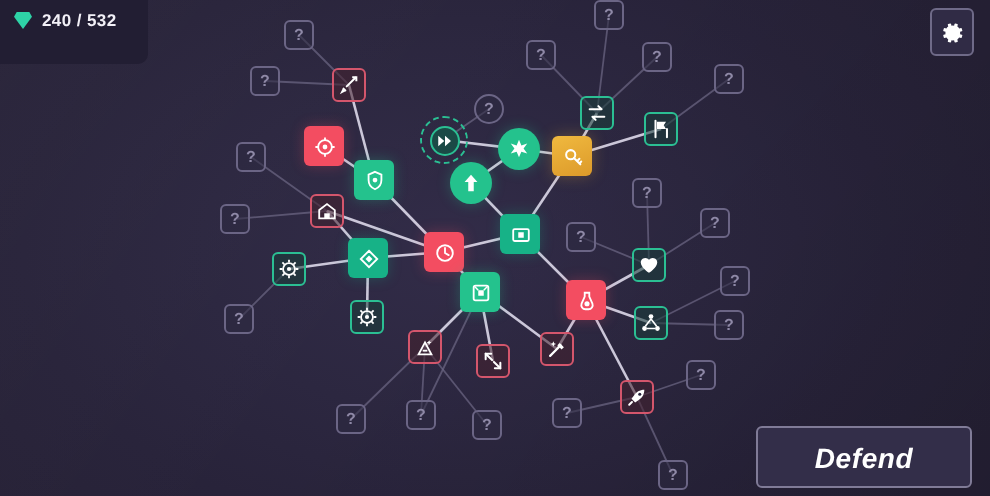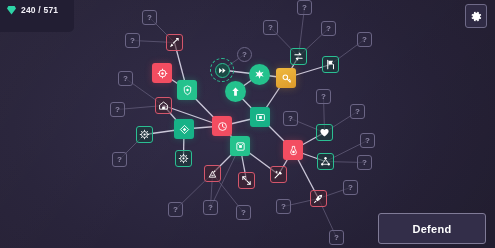--- a/index.html
+++ b/index.html
@@ -67,21 +67,21 @@
   .defend-btn {
     position: absolute; right: 9px; bottom: 4px;
     width: 108px; height: 31px;
     border: 1px solid #807b97;
     border-radius: 3px;
     background: #332e49;
     display: flex; align-items: center; justify-content: center;
     z-index: 30;
   }
   .defend-label {
-    color: #ffffff; font-size: 11px; font-weight: bold; letter-spacing: .3px;
+    color: #ffffff; font-size: 14px; font-weight: bold; letter-spacing: .3px; font-style: italic;
   }
 
   
   .node {
     position: absolute;
     display: flex; align-items: center; justify-content: center;
     z-index: 10;
   }
   .node svg { display: block; }
 
@@ -172,21 +172,21 @@
       <line x1="240" y1="146" x2="210.5" y2="207.5" stroke="#6c6684" stroke-width="0.9" stroke-opacity="0.72"></line>
       <line x1="212.5" y1="173.5" x2="243.5" y2="212.5" stroke="#6c6684" stroke-width="0.9" stroke-opacity="0.72"></line>
       <line x1="318.5" y1="198.5" x2="283.5" y2="206.5" stroke="#6c6684" stroke-width="0.9" stroke-opacity="0.72"></line>
       <line x1="318.5" y1="198.5" x2="350.5" y2="187.5" stroke="#6c6684" stroke-width="0.9" stroke-opacity="0.72"></line>
       <line x1="318.5" y1="198.5" x2="336.5" y2="237.5" stroke="#6c6684" stroke-width="0.9" stroke-opacity="0.72"></line>
     </svg>
 
   <div class="res-panel">
     <div class="res-row">
       <div class="gem"></div>
-      <span class="res-val">240 / 571</span>
+      <span class="res-val">240 / 532</span>
     </div>
   </div>
 
   <div class="settings-btn">
     <svg width="13" height="13" viewBox="0 0 24 24">
       <path fill="#ffffff" d="M12 8.2a3.8 3.8 0 1 0 0 7.6 3.8 3.8 0 0 0 0-7.6zm0 5.9a2.1 2.1 0 1 1 0-4.2 2.1 2.1 0 0 1 0 4.2z"></path>
       <path fill="#ffffff" d="M20.2 13.6l-1.7-.4a6.7 6.7 0 0 0 0-2.4l1.7-.4a.6.6 0 0 0 .4-.7l-.5-1.9a.6.6 0 0 0-.7-.4l-1.7.4a6.9 6.9 0 0 0-1.7-1.7l.4-1.7a.6.6 0 0 0-.4-.7l-1.9-.5a.6.6 0 0 0-.7.4l-.4 1.7a6.7 6.7 0 0 0-2.4 0l-.4-1.7a.6.6 0 0 0-.7-.4l-1.9.5a.6.6 0 0 0-.4.7l.4 1.7a6.9 6.9 0 0 0-1.7 1.7l-1.7-.4a.6.6 0 0 0-.7.4l-.5 1.9a.6.6 0 0 0 .4.7l1.7.4a6.7 6.7 0 0 0 0 2.4l-1.7.4a.6.6 0 0 0-.4.7l.5 1.9a.6.6 0 0 0 .7.4l1.7-.4a6.9 6.9 0 0 0 1.7 1.7l-.4 1.7a.6.6 0 0 0 .4.7l1.9.5a.6.6 0 0 0 .7-.4l.4-1.7a6.7 6.7 0 0 0 2.4 0l.4 1.7a.6.6 0 0 0 .7.4l1.9-.5a.6.6 0 0 0 .4-.7l-.4-1.7a6.9 6.9 0 0 0 1.7-1.7l1.7.4a.6.6 0 0 0 .7-.4l.5-1.9a.6.6 0 0 0-.4-.7z"></path>
     </svg>
   </div>
 

